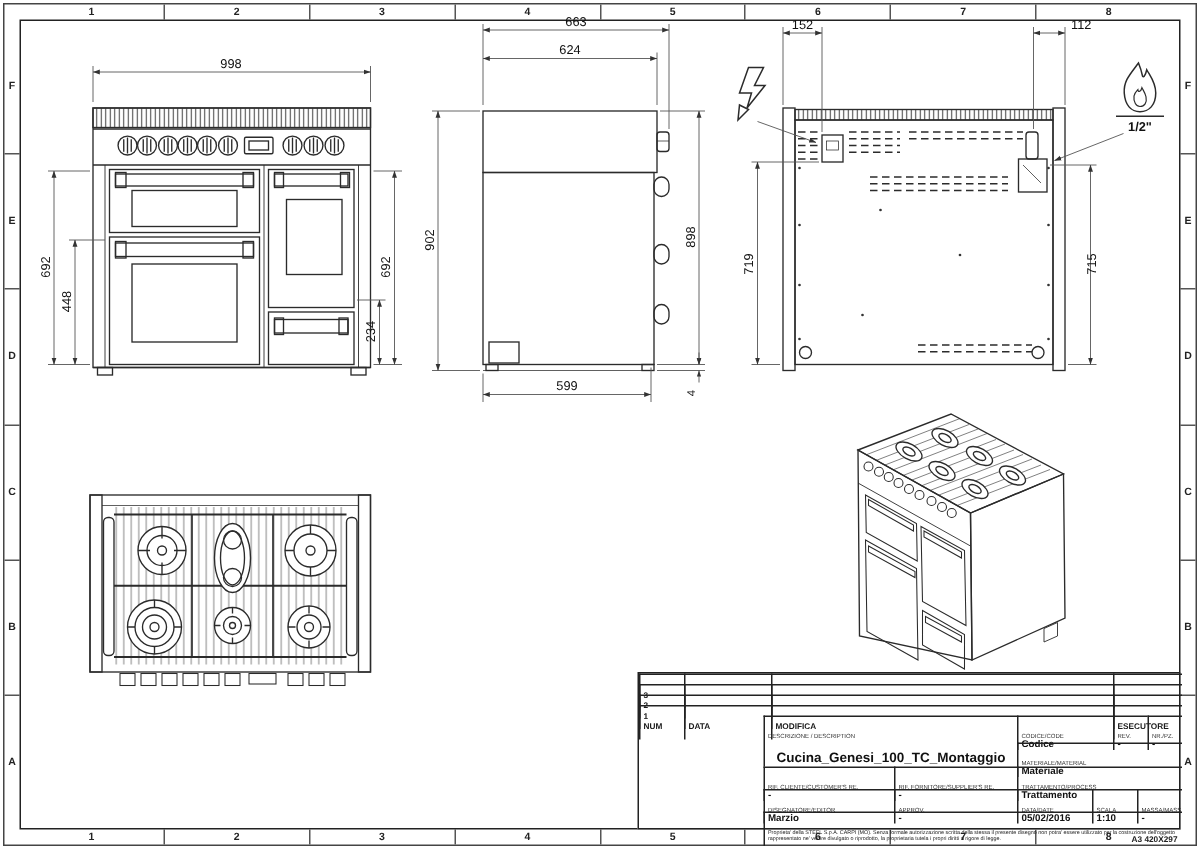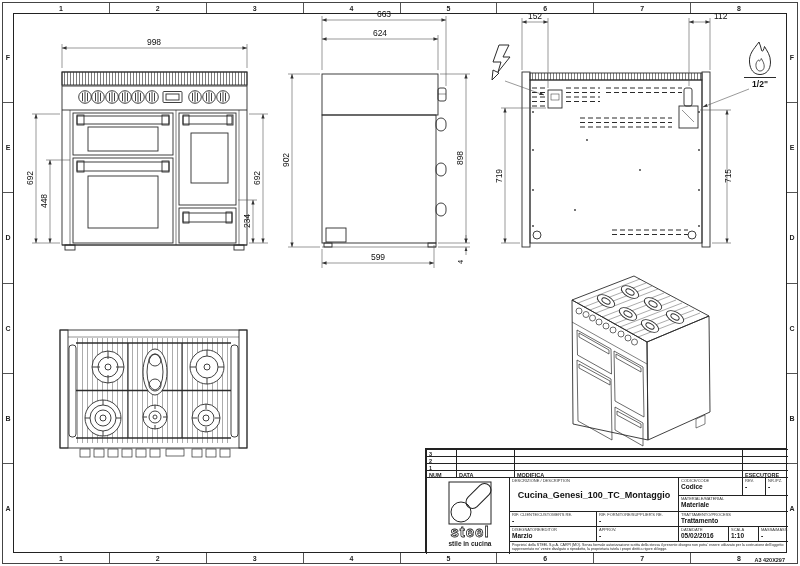--- a/index.html
+++ b/index.html
@@ -13,21 +13,21 @@
   .gstrip.h{left:13px;right:13px;height:10px;flex-direction:row;}
   .gstrip.v{top:13px;bottom:13px;width:10px;flex-direction:column;}
   .gstrip.top{top:3px;} .gstrip.bottom{bottom:3px;}
   .gstrip.left{left:3px;} .gstrip.right{right:3px;}
   .gcell{flex:1;display:flex;align-items:center;justify-content:center;}
   .gstrip.h .gcell{border-right:0.8px solid #555;} .gstrip.h .gcell:last-child{border-right:none;}
   .gstrip.v .gcell{border-bottom:0.8px solid #555;} .gstrip.v .gcell:last-child{border-bottom:none;}
   .a3label{position:absolute;right:15px;bottom:3.5px;font-size:5.5px;font-weight:bold;color:#222;}
   
   #tblock{position:absolute;left:425px;top:448px;width:362px;height:105px;border:1.2px solid #222;background:#fff;}
-  .tcell{position:absolute;border-left:0.8px solid #222;border-top:0.8px solid #222;padding:1px 2px;overflow:hidden;}
+  .tcell{position:absolute;border-left:0.8px solid #222;border-top:0.8px solid #222;padding:11px 2px;overflow:hidden;}
   .flabel{display:block;font-size:4px;color:#333;line-height:1.1;white-space:nowrap;}
   .fval{font-size:6.5px;font-weight:bold;color:#111;line-height:1.2;white-space:nowrap;}
   .fval.big{font-size:9px;text-align:center;margin-top:7px;}
   .revnum{font-size:5.5px;font-weight:bold;padding-left:2px;line-height:6px;}
   .revhead{font-size:5.5px;font-weight:bold;line-height:6px;padding-left:2px;}
   .disclaimer{font-size:3.6px;line-height:1.18;color:#222;}
   svg text{font-family:"Liberation Sans",sans-serif;}
   .dt{font-size:8.5px;fill:#111;}
   .dts{font-size:7.5px;fill:#111;}
 </style>
@@ -436,31 +436,20 @@
     <div class="tcell" style="left:316px;top:7px;width:46px;height:7px;"></div>
     <div class="tcell revnum" style="left:0;top:14px;width:30px;height:7px;">1</div>
     <div class="tcell" style="left:30px;top:14px;width:58px;height:7px;"></div>
     <div class="tcell" style="left:88px;top:14px;width:228px;height:7px;"></div>
     <div class="tcell" style="left:316px;top:14px;width:46px;height:7px;"></div>
     <div class="tcell revhead" style="left:0;top:21px;width:30px;height:7px;">NUM</div>
     <div class="tcell revhead" style="left:30px;top:21px;width:58px;height:7px;">DATA</div>
     <div class="tcell revhead" style="left:88px;top:21px;width:228px;height:7px;">MODIFICA</div>
     <div class="tcell revhead" style="left:316px;top:21px;width:46px;height:7px;">ESECUTORE</div>
 
-    <div class="tcell" style="left:0;top:28px;width:83px;height:77px;">
-      <svg width="81" height="74">
-        <g stroke="#222" fill="none" stroke-width="1">
-          <rect x="20" y="3" width="42" height="42"></rect>
-          <circle cx="32" cy="33" r="10"></circle>
-          <rect x="43" y="2" width="13" height="30" rx="6.5" transform="rotate(45 49.5 17)"></rect>
-        </g>
-        <text x="41" y="58" text-anchor="middle" font-size="15" font-weight="bold" fill="none" stroke="#222" stroke-width="0.8" letter-spacing="1">steel</text>
-        <text x="41" y="67" text-anchor="middle" font-size="6.5" font-weight="bold" fill="#222">stile in cucina</text>
-      </svg>
-    </div>
 
     <div class="tcell" style="left:83px;top:28px;width:169px;height:34px;">
       <span class="flabel">DESCRIZIONE / DESCRIPTION</span>
       <div class="fval big">Cucina_Genesi_100_TC_Montaggio</div>
     </div>
 
     <div class="tcell" style="left:83px;top:62px;width:87px;height:15px;">
       <span class="flabel">RIF. CLIENTE/CUSTOMER'S RE.</span>
       <div class="fval">-</div>
     </div>

